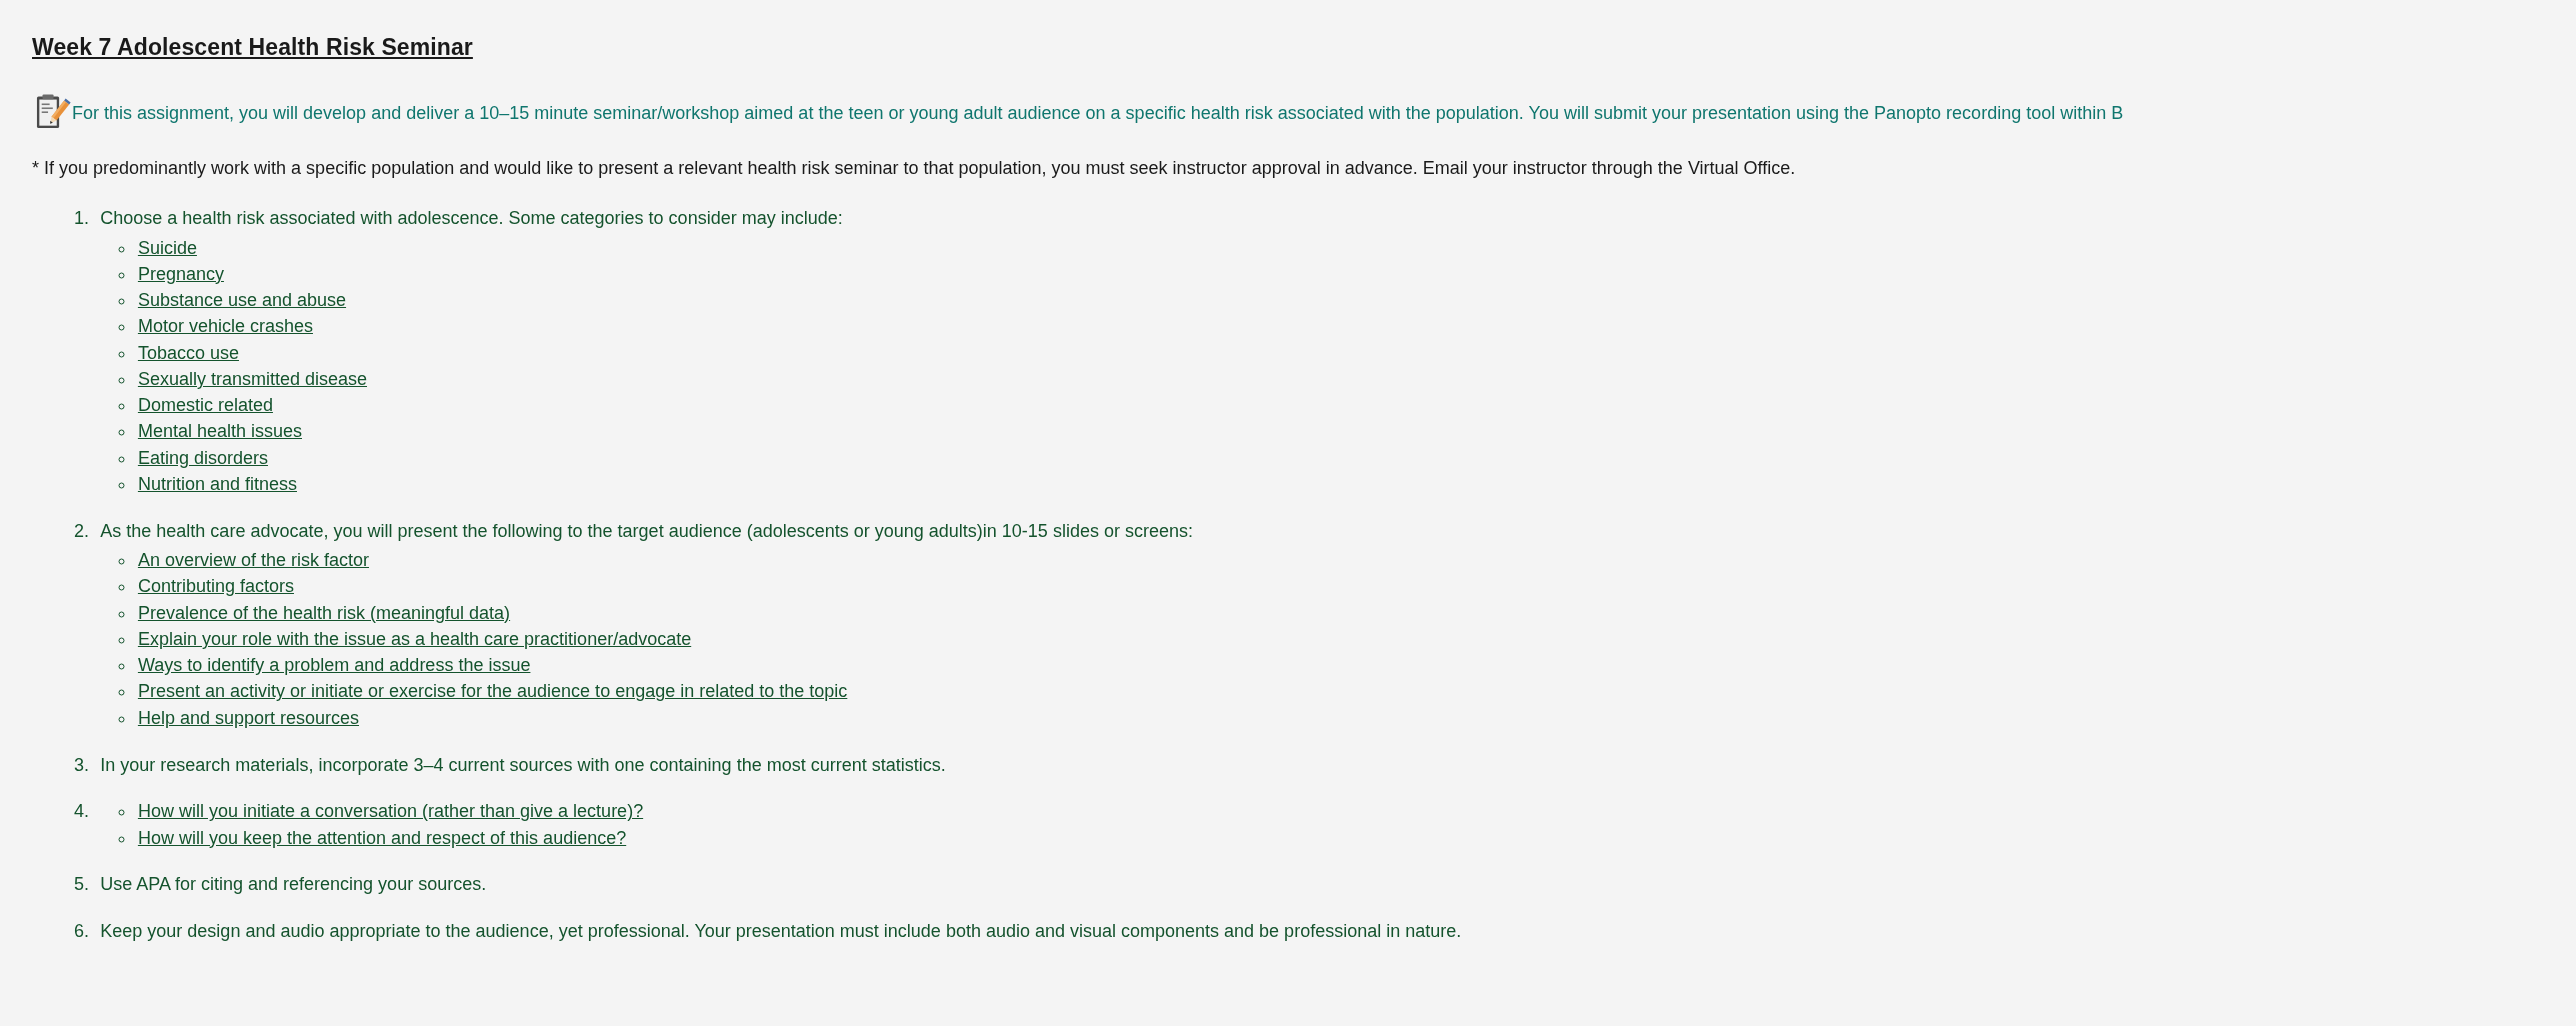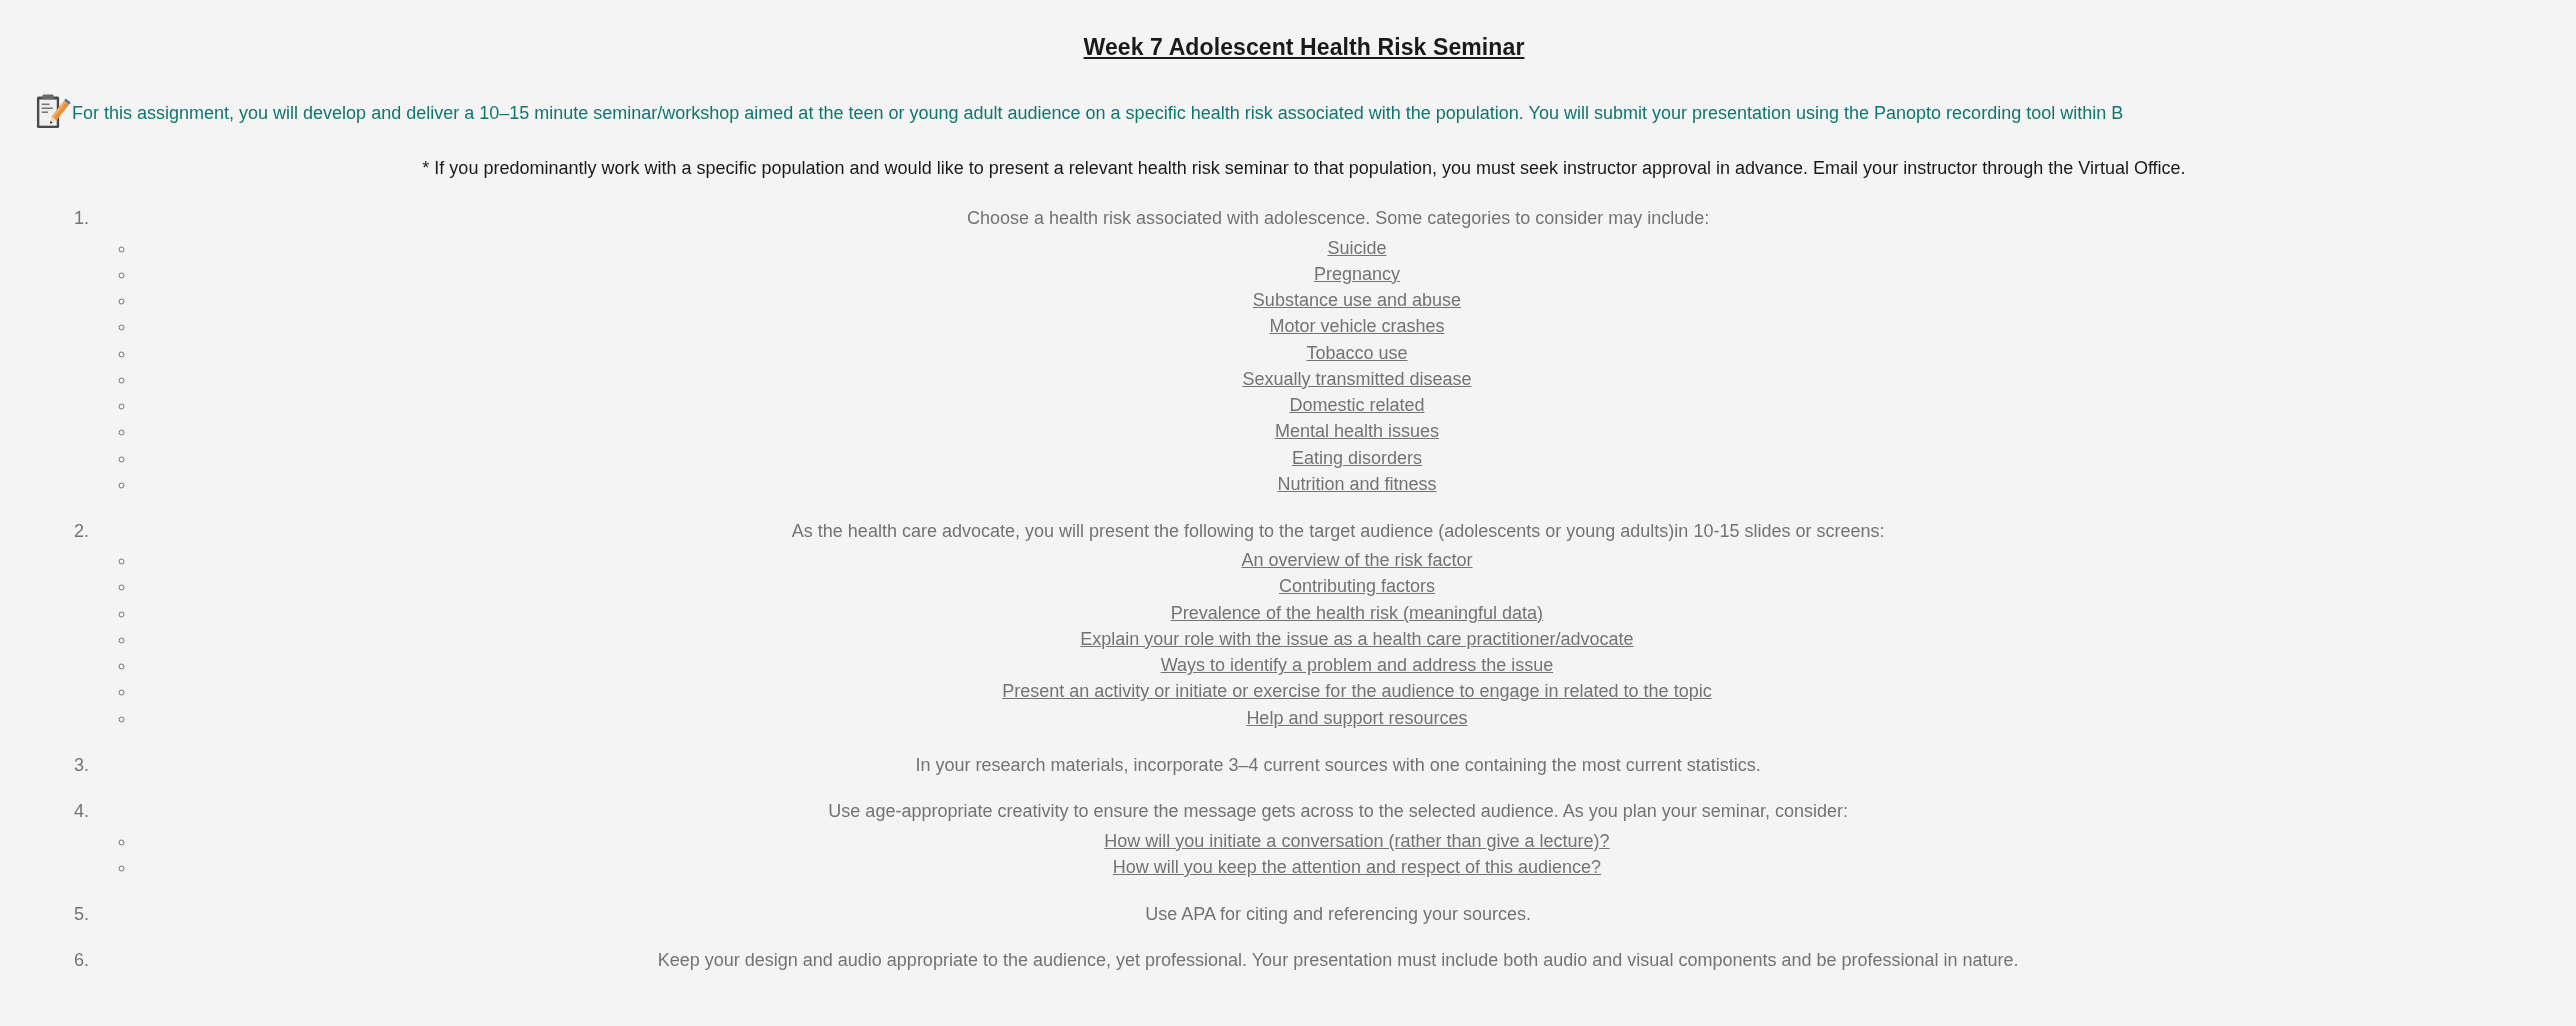--- a/index.html
+++ b/index.html
@@ -9,21 +9,20 @@
     font-family: "Liberation Sans", sans-serif;
   }
   #page {
     width: 2576px;
     min-height: 1027px;
     background: #f4f4f4;
     position: relative;
     box-sizing: border-box;
     padding: 24px 0 0 32px;
     overflow: hidden;
-    text-align: center;
   }
   .doc-title {
     font-size: 23px;
     font-weight: bold;
     color: #1a1a1a;
     text-decoration: underline;
     margin: 9.5px 0 0 0;
     letter-spacing: 0.1px;
   }
   .intro-row {
@@ -49,21 +48,21 @@
   .note {
     font-size: 18px;
     line-height: 1.4;
     color: #1a1a1a;
     margin-top: 24px;
   }
   ol.main-list {
     margin: 24px 0 0 0;
     padding-left: 62px;
     font-size: 18px;
-    color: #737373;
+    color: #14532d;
   }
   ol.main-list > li {
     margin-bottom: 20.6px;
     line-height: 1.45;
     padding-left: 6.3px;
   }
   ol.main-list > li:last-child { margin-bottom: 0; }
   ul.sub-list {
     list-style-type: circle;
     margin: 3.2px 0 0 0;
@@ -132,21 +131,20 @@
         <li>Explain your role with the issue as a health care practitioner/advocate</li>
         <li>Ways to identify a problem and address the issue</li>
         <li>Present an activity or initiate or exercise for the audience to engage in related to the topic</li>
         <li>Help and support resources</li>
       </ul>
     </li>
     <li>
       <span>In your research materials, incorporate 3–4 current sources with one containing the most current statistics.</span>
     </li>
     <li>
-      <span>Use age-appropriate creativity to ensure the message gets across to the selected audience. As you plan your seminar, consider:</span>
       <ul class="sub-list">
         <li>How will you initiate a conversation (rather than give a lecture)?</li>
         <li>How will you keep the attention and respect of this audience?</li>
       </ul>
     </li>
     <li>
       <span>Use APA for citing and referencing your sources.</span>
     </li>
     <li>
       <span>Keep your design and audio appropriate to the audience, yet professional. Your presentation must include both audio and visual components and be professional in nature.</span>

